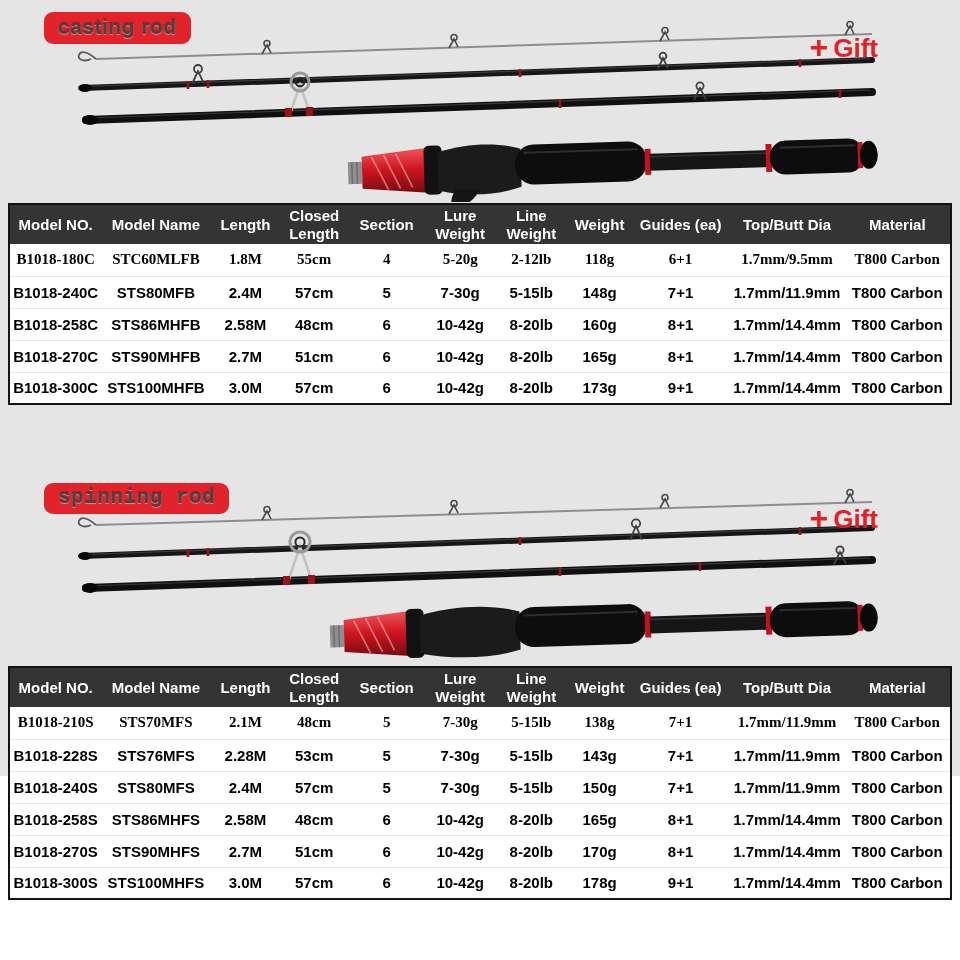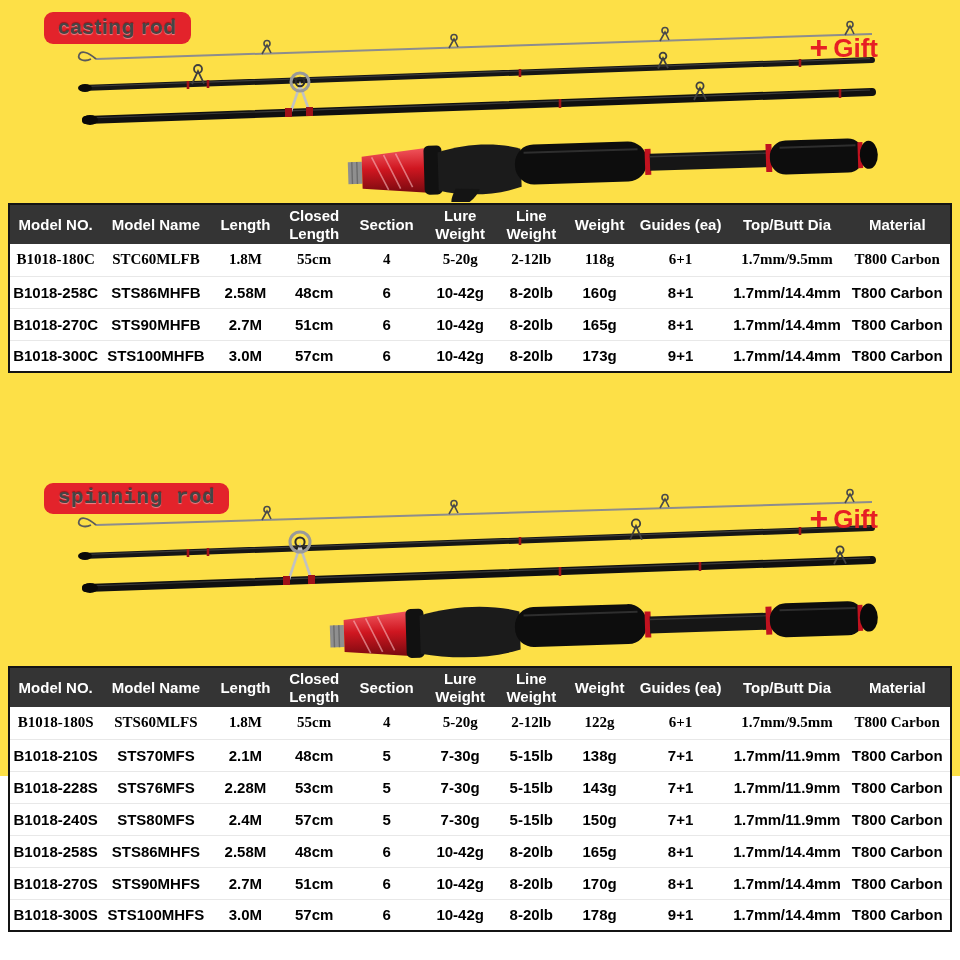--- a/index.html
+++ b/index.html
@@ -1,18 +1,18 @@
 <!DOCTYPE html>
 <html><head>
 <meta charset="utf-8">
 <style>
   * { margin:0; padding:0; box-sizing:border-box; }
   html,body { width:960px; height:960px; background:#ffffff; overflow:hidden;
               font-family:"Liberation Sans", sans-serif; }
-  .stage { position:relative; width:960px; height:776px; background:#fde047; }
+  .stage { position:relative; width:960px; height:776px; background:#e5e5e5; }
 
   .photo-area { position:absolute; left:0; width:960px; }
   .photo-area svg { display:block; }
 
   .rod-badge {
     position:absolute; left:44px;
     background:#e3232b; border-radius:9px;
     padding:3px 14px 5px 14px;
     font-size:21px; font-weight:800; letter-spacing:.5px;
     color:#454545;
@@ -188,20 +188,33 @@
           <td>55cm</td>
           <td>4</td>
           <td>5-20g</td>
           <td>2-12lb</td>
           <td>118g</td>
           <td>6+1</td>
           <td>1.7mm/9.5mm</td>
           <td>T800 Carbon</td>
         </tr>
         <tr>
+          <td>B1018-240C</td>
+          <td>STS80MFB</td>
+          <td>2.4M</td>
+          <td>57cm</td>
+          <td>5</td>
+          <td>7-30g</td>
+          <td>5-15lb</td>
+          <td>148g</td>
+          <td>7+1</td>
+          <td>1.7mm/11.9mm</td>
+          <td>T800 Carbon</td>
+        </tr>
+        <tr>
           <td>B1018-258C</td>
           <td>STS86MHFB</td>
           <td>2.58M</td>
           <td>48cm</td>
           <td>6</td>
           <td>10-42g</td>
           <td>8-20lb</td>
           <td>160g</td>
           <td>8+1</td>
           <td>1.7mm/14.4mm</td>
@@ -347,33 +360,20 @@
           <th>Line
 Weight</th>
           <th>Weight</th>
           <th>Guides (ea)</th>
           <th>Top/Butt Dia</th>
           <th>Material</th>
         </tr>
       </thead>
     <tbody>
         <tr>
-          <td>B1018-180S</td>
-          <td>STS60MLFS</td>
-          <td>1.8M</td>
-          <td>55cm</td>
-          <td>4</td>
-          <td>5-20g</td>
-          <td>2-12lb</td>
-          <td>122g</td>
-          <td>6+1</td>
-          <td>1.7mm/9.5mm</td>
-          <td>T800 Carbon</td>
-        </tr>
-        <tr>
           <td>B1018-210S</td>
           <td>STS70MFS</td>
           <td>2.1M</td>
           <td>48cm</td>
           <td>5</td>
           <td>7-30g</td>
           <td>5-15lb</td>
           <td>138g</td>
           <td>7+1</td>
           <td>1.7mm/11.9mm</td>

